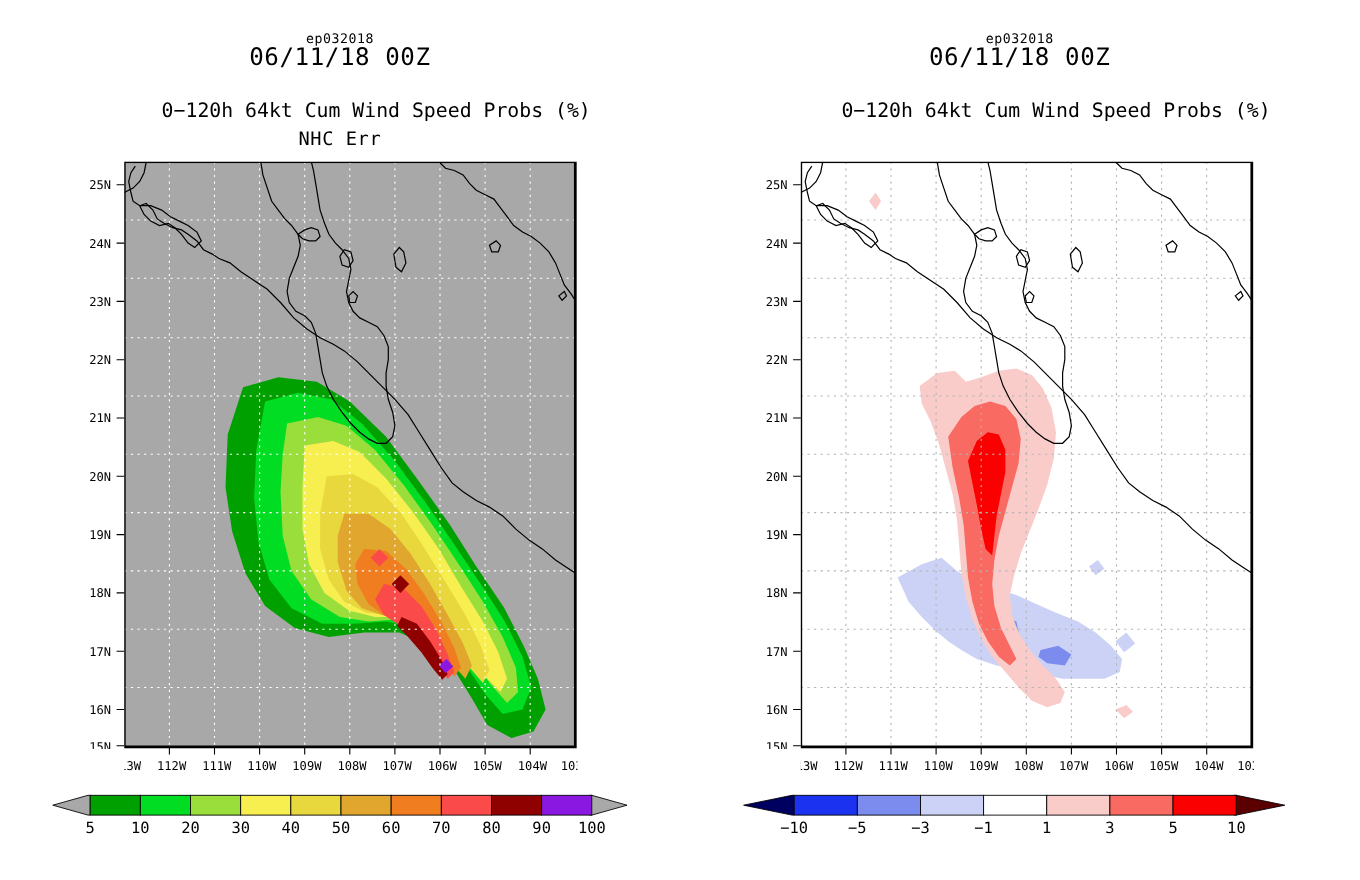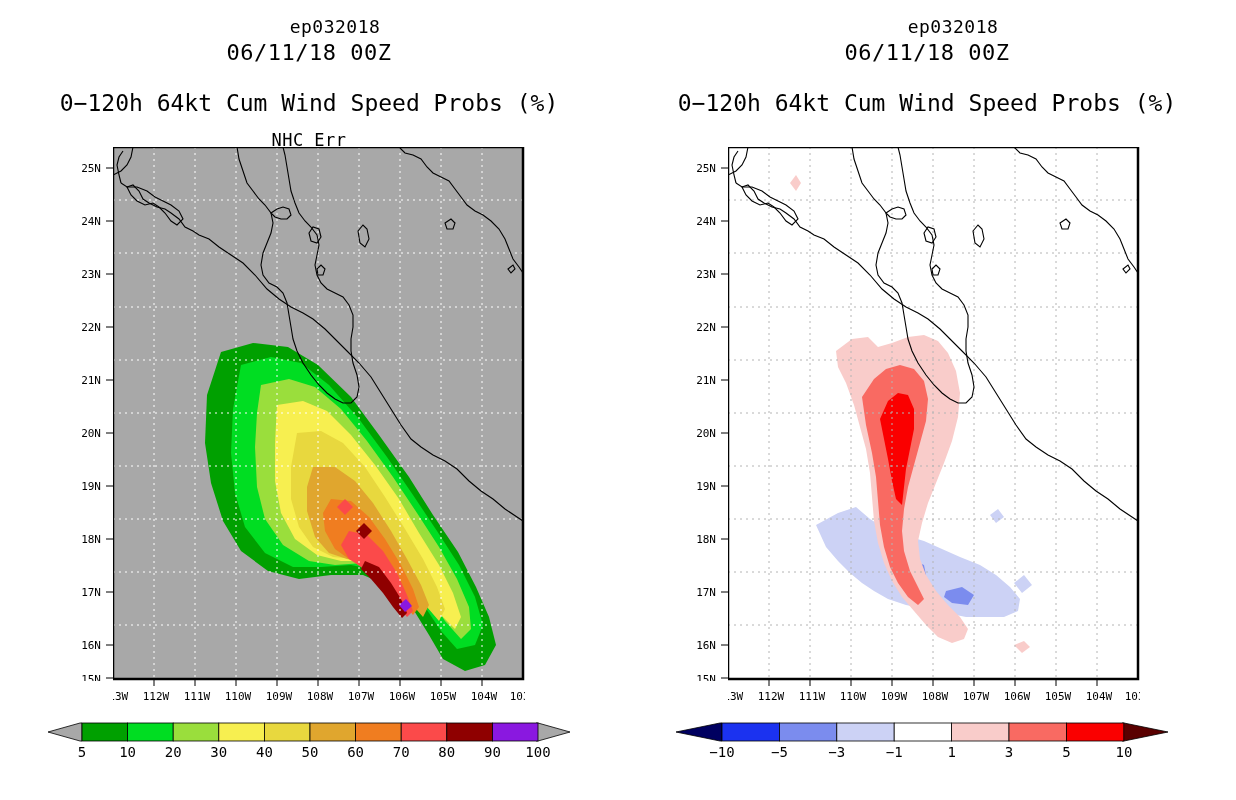--- a/index.html
+++ b/index.html
@@ -5,24 +5,24 @@
   html,body{margin:0;padding:0;}
   body{width:1236px;height:800px;background:#ffffff;
        font-family:"DejaVu Sans Mono","Liberation Mono",monospace;}
   .page{position:relative;width:1236px;height:800px;overflow:hidden;}
   .panel{position:absolute;top:0;height:800px;width:618px;}
   .panel-left{left:0;}
   .panel-right{left:618px;}
 
   .ttl{position:absolute;width:100%;text-align:center;color:#000;
        font-family:"DejaVu Sans Mono","Liberation Mono",monospace;}
-  .ttl-id{top:16px;font-size:18px;letter-spacing:.5px;padding-left:26px;}
+  .ttl-id{top:28px;font-size:12px;letter-spacing:.5px;}
   .ttl-date{top:40px;font-size:22px;letter-spacing:.5px;}
-  .ttl-main{top:90px;font-size:23px;letter-spacing:0px;}
-  .ttl-sub{top:130px;font-size:17px;letter-spacing:.5px;}
+  .ttl-main{top:90px;font-size:18px;letter-spacing:0px;margin-left:33px;}
+  .ttl-sub{top:117px;font-size:17px;letter-spacing:.5px;}
 
   .plotwrap{position:absolute;left:113px;top:147px;border-radius:13px;}
   .panel-right .plotwrap{left:110px;}
 
   svg{display:block;}
   .axlbl{font-family:"DejaVu Sans Mono","Liberation Mono",monospace;
          font-size:11px;fill:#000;}
 
   .cbwrap{position:absolute;top:712px;left:0;width:618px;}
   .cblbl{font-family:"DejaVu Sans Mono","Liberation Mono",monospace;

